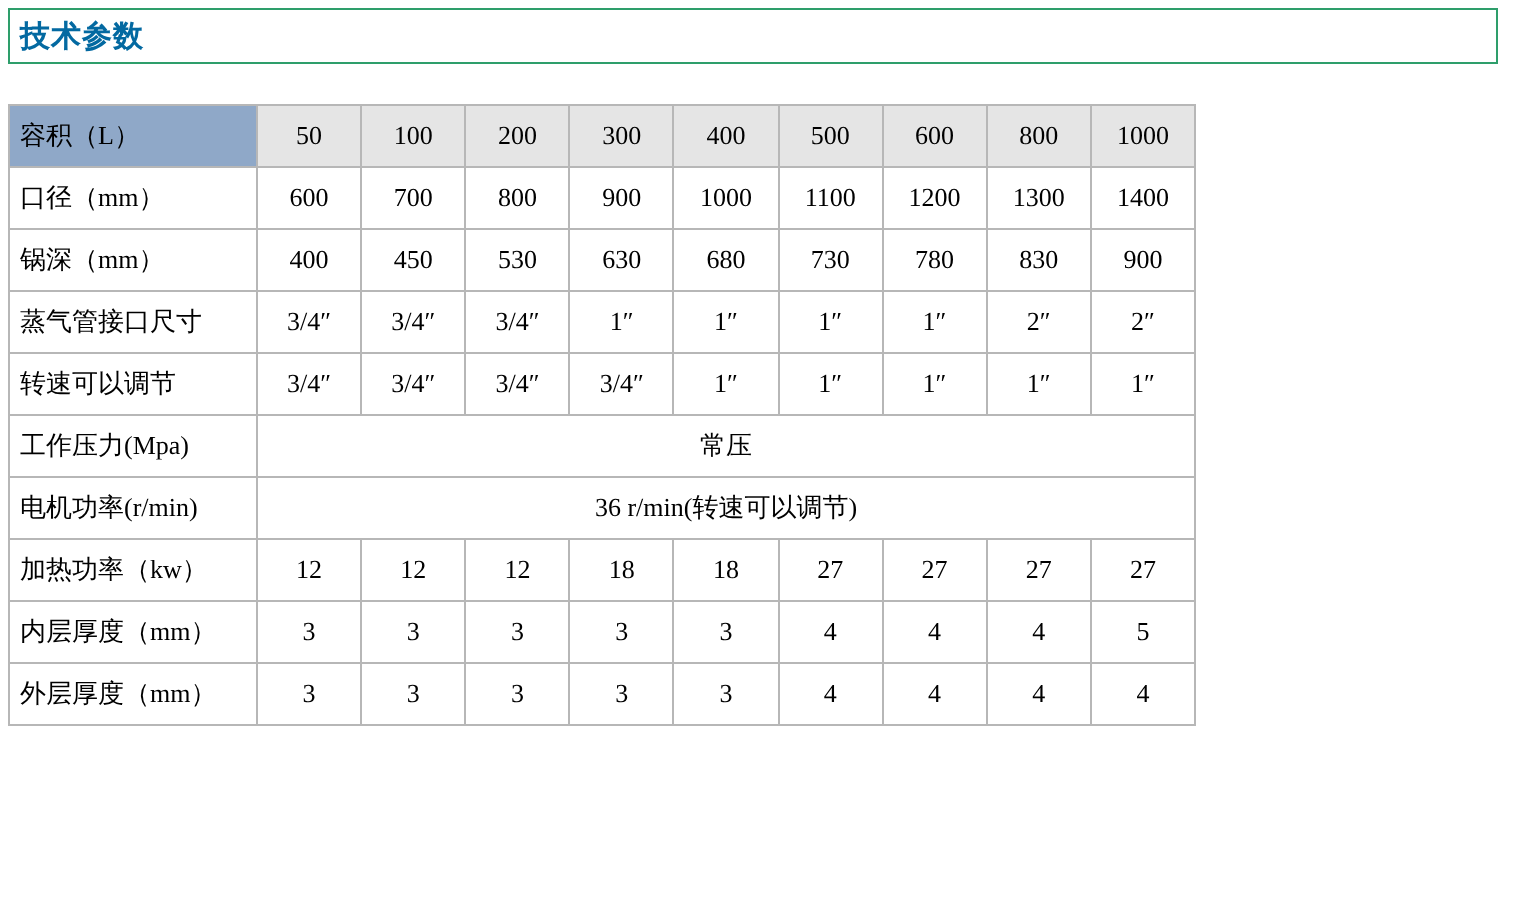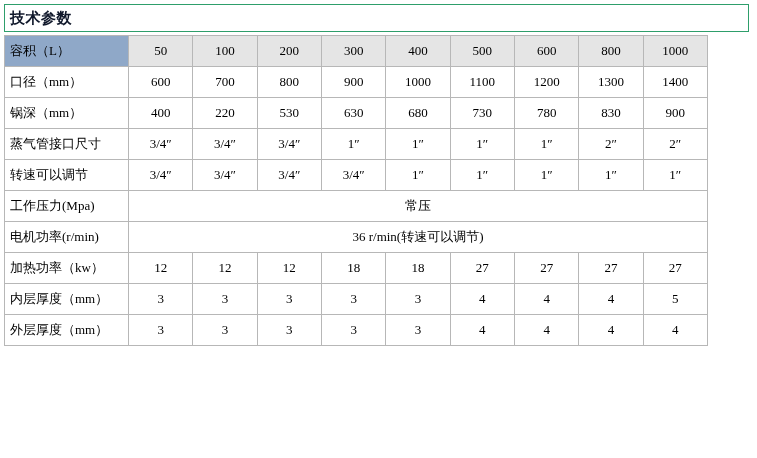--- a/index.html
+++ b/index.html
@@ -25,30 +25,30 @@
     width: 745px;
     margin: 4px 0 0 4px;
     height: 28px;
     border: 1px solid #2e9e6b;
     background: #ffffff;
     display: flex;
     align-items: center;
     padding-left: 5px;
   }
   .title-text {
-    color: #0f172a;
+    color: #0369a1;
     font-family: "Liberation Sans", "DejaVu Sans", sans-serif;
     font-size: 15px;
     font-weight: bold;
     letter-spacing: 0.5px;
   }
   table.spec {
     border-collapse: collapse;
-    margin: 3px 0 0 4px;
-    width: 704px;
+    margin: 20px 0 0 4px;
+    width: 594px;
     table-layout: fixed;
   }
   table.spec td {
     border: 1px solid #b7b7b7;
     height: 30px;
     text-align: center;
     vertical-align: middle;
     font-size: 13px;
     font-family: "Liberation Serif", "DejaVu Serif", serif;
     padding: 0;
@@ -103,21 +103,21 @@
         <td>1000</td>
         <td>1100</td>
         <td>1200</td>
         <td>1300</td>
         <td>1400</td>
       </tr>
 
       <tr>
         <td class="rowhead">锅深（mm）</td>
         <td>400</td>
-        <td>220</td>
+        <td>450</td>
         <td>530</td>
         <td>630</td>
         <td>680</td>
         <td>730</td>
         <td>780</td>
         <td>830</td>
         <td>900</td>
       </tr>
 
 

